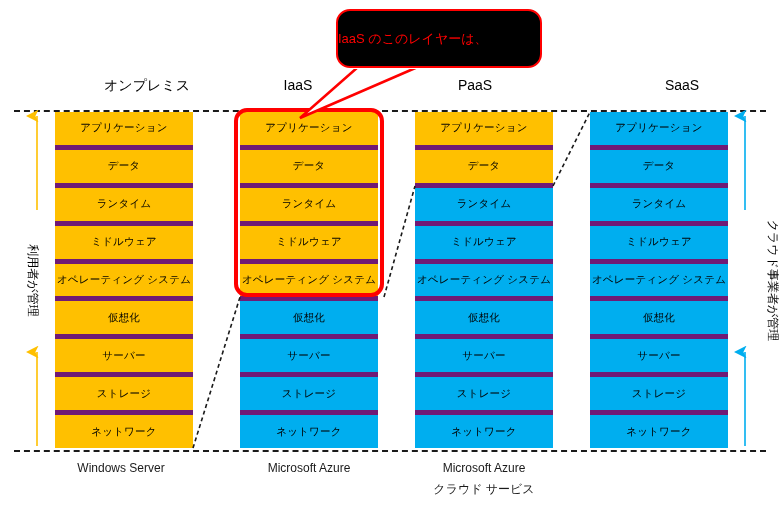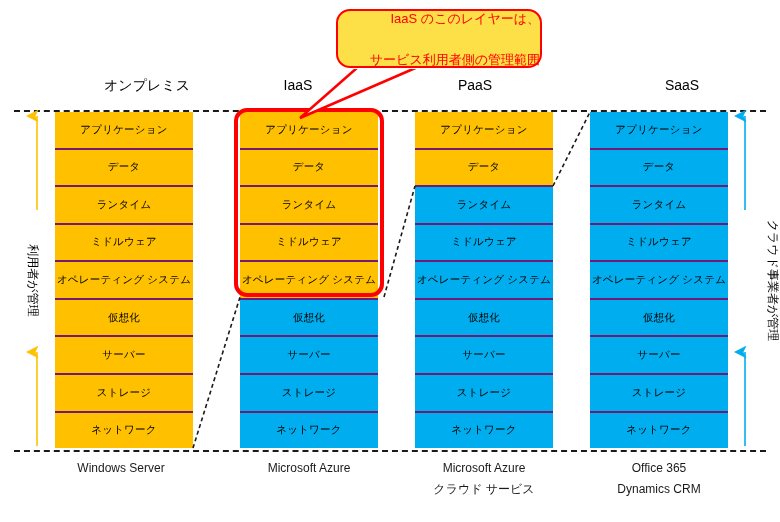--- a/index.html
+++ b/index.html
@@ -70,21 +70,21 @@
     box-sizing: border-box;
   }
   .layer {
     flex: 1 1 0;
     display: flex;
     align-items: center;
     justify-content: center;
     font-size: 10.5px;
     color: #000000;
     box-sizing: border-box;
-    border-bottom: 2px solid #701a75;
+    border-bottom: 5px solid #701a75;
     letter-spacing: 0.2px;
     white-space: nowrap;
   }
   .layer:last-child { border-bottom: none; }
   .layer.orange { background: #FFC000; }
   .layer.blue   { background: #00AEEF; }
 
   
   .red-box {
     position: absolute;
@@ -101,24 +101,24 @@
   
   .callout {
     position: absolute;
     left: 336px;
     top: 9px;
     width: 206px;
     height: 59px;
     border: 2.5px solid #FF0000;
     border-radius: 14px;
     box-sizing: border-box;
-    background: #fde047;
+    background: #000000;
     display: flex;
     flex-direction: column;
-    align-items: flex-end;
+    align-items: flex-start;
     justify-content: center;
     z-index: 5;
     gap: 20px;
   }
   .callout-line {
     color: #FF0000;
     font-size: 13px;
     line-height: 21px;
     white-space: nowrap;
   }
@@ -245,34 +245,29 @@
       <line x1="745" y1="210" x2="745" y2="116" stroke="#00AEEF" stroke-width="1.6" marker-end="url(#arrBlueUp)"></line>
       <line x1="745" y1="352" x2="745" y2="446" stroke="#00AEEF" stroke-width="1.6" marker-end="url(#arrBlueUp)" transform="rotate(180 745 399)"></line>
     </g>
 
     <path d="M358,67 L300,118 L420,66 Z" fill="#ffffff" stroke="#FF0000" stroke-width="2.5" stroke-linejoin="miter"></path>
     <line x1="337" y1="67" x2="423" y2="67" stroke="#ffffff" stroke-width="4"></line>
   </svg>
 
   <div class="callout">
     <div class="callout-line">IaaS のこのレイヤーは、</div>
-    <div class="callout-line">サービス利用者側の管理範囲</div>
   </div>
 
   <div class="side-label left">利用者が管理</div>
   <div class="side-label right">クラウド事業者が管理</div>
 
   <div class="col-footer" style="left:46px;">
     <span class="fl">Windows Server</span>
   </div>
   <div class="col-footer" style="left:234px;">
     <span class="fl">Microsoft Azure</span>
   </div>
   <div class="col-footer" style="left:409px;">
     <span class="fl">Microsoft Azure</span>
     <span class="fl">クラウド サービス</span>
   </div>
-  <div class="col-footer" style="left:584px;">
-    <span class="fl">Office 365</span>
-    <span class="fl">Dynamics CRM</span>
-  </div>
 
 </div>
 
 </body></html>

